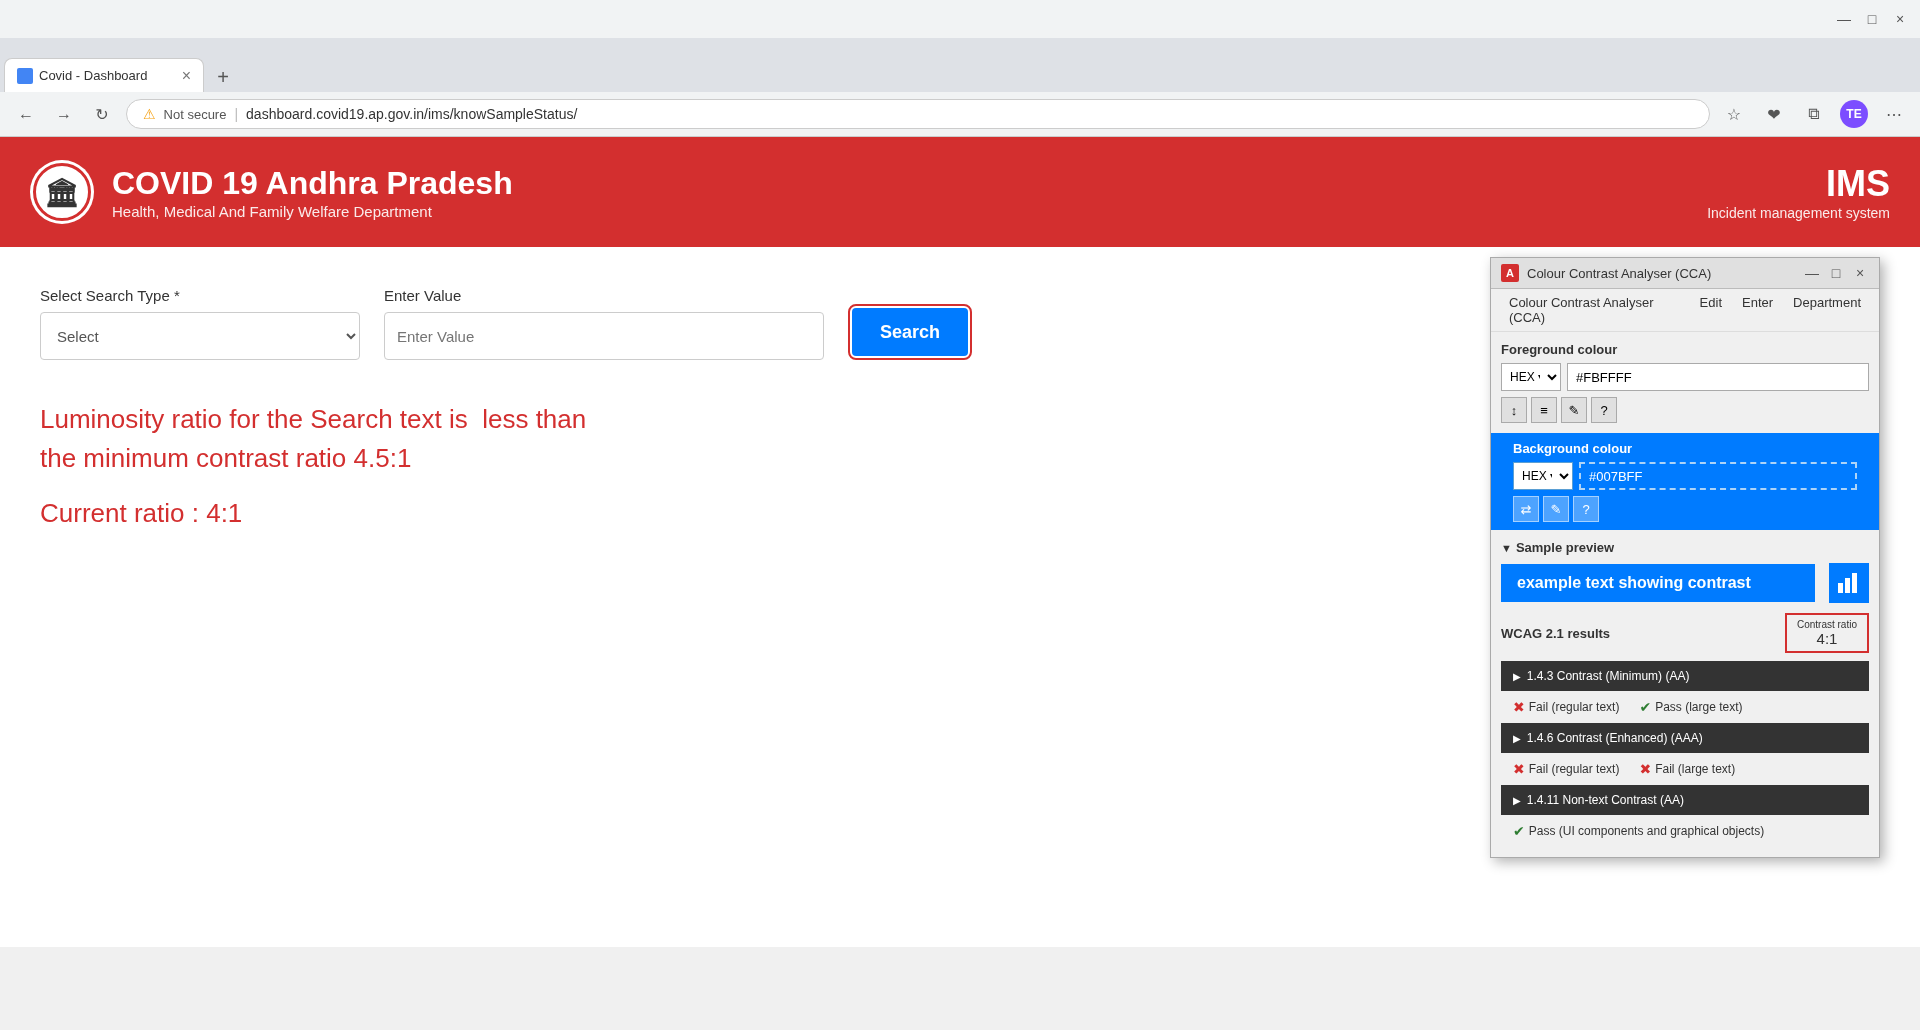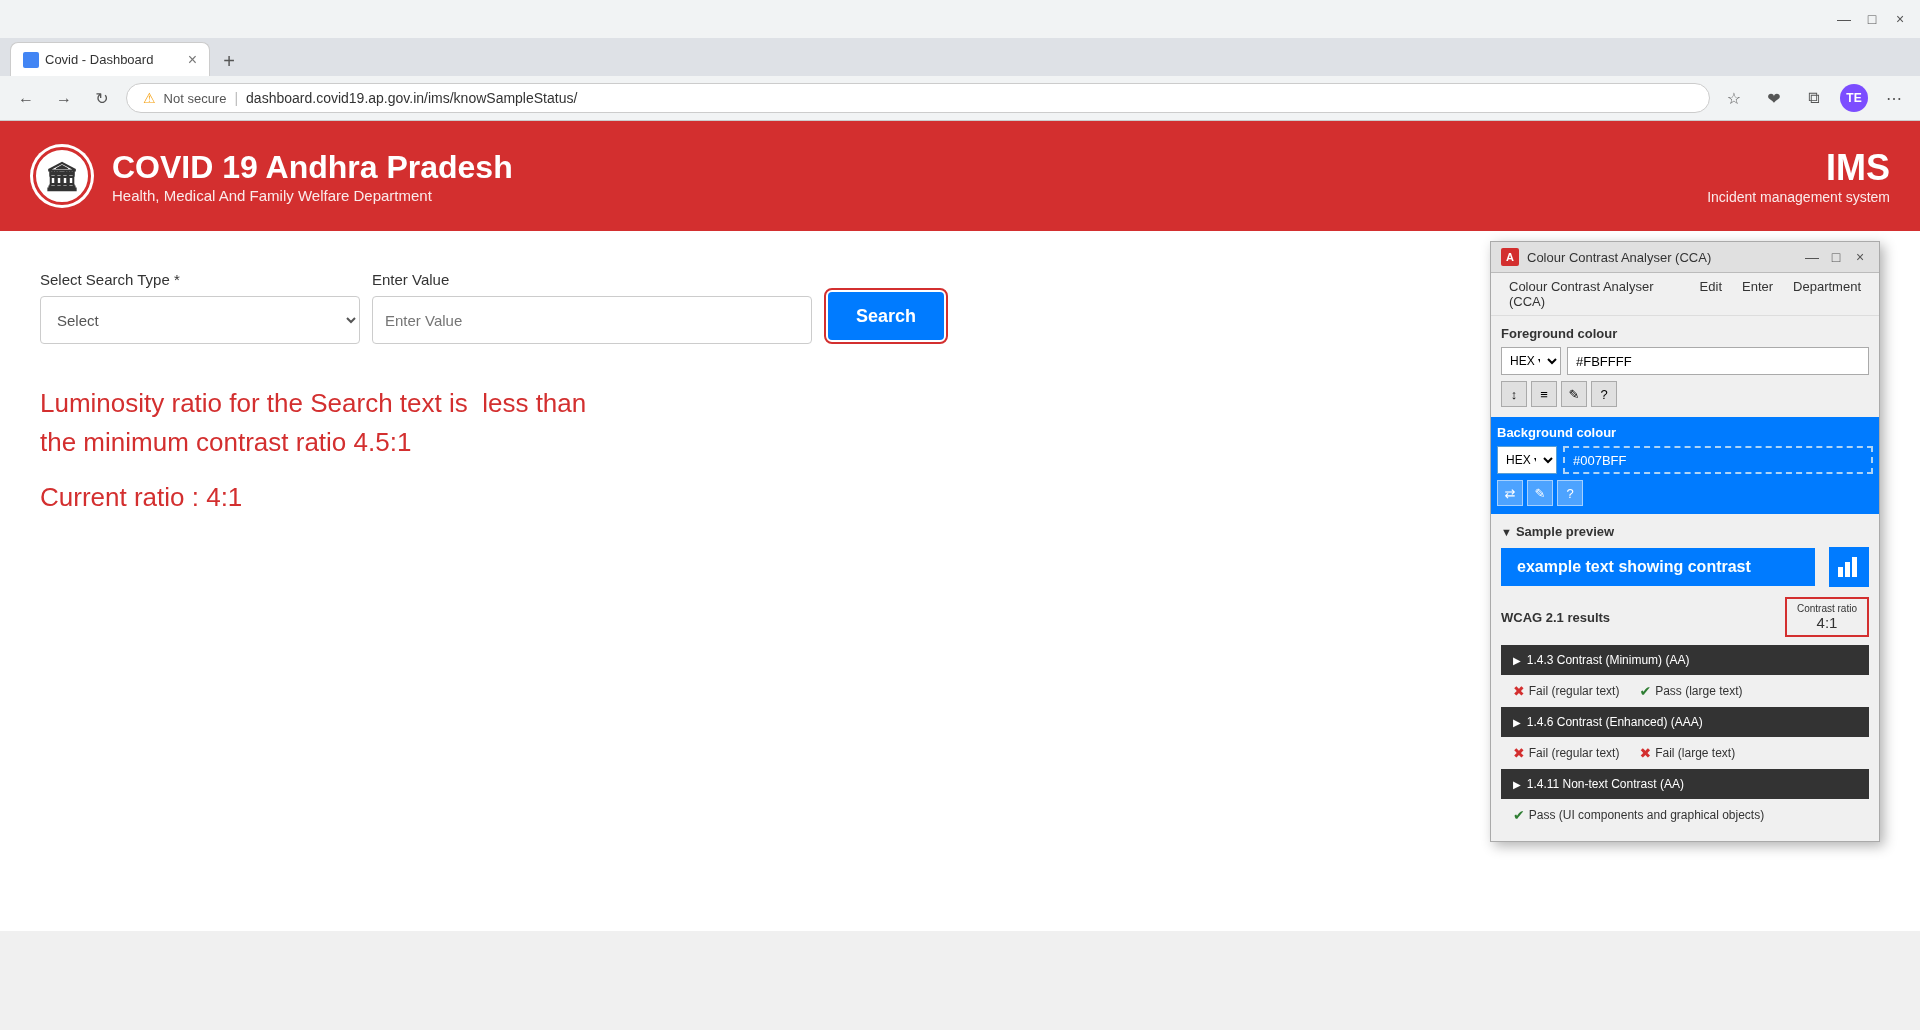--- a/index.html
+++ b/index.html
@@ -23,23 +23,23 @@
       margin-left: auto;
     }
     .title-bar-btn {
       width: 20px; height: 20px;
       border: none; background: transparent;
       font-size: 14px; cursor: pointer; color: #555;
     }
     .tab-bar {
       display: flex;
       align-items: flex-end;
-      padding: 0 10px;
+      padding: 0 4px;
       background: #dee1e6;
-      height: 38px;
+      height: 54px;
     }
     .tab-favicon {
       width: 16px; height: 16px;
       background: #4285f4;
       border-radius: 2px;
       margin-right: 6px;
       display: inline-block;
     }
     .tab {
       display: flex;
@@ -189,21 +189,21 @@
     
     .main-area {
       background: white;
       padding: 40px 40px;
       position: relative;
       min-height: 700px;
     }
 
     .form-section {
       display: flex;
-      gap: 12px;
+      gap: 24px;
       align-items: flex-end;
       margin-bottom: 40px;
     }
     .form-group {
       display: flex;
       flex-direction: column;
       gap: 8px;
     }
     .form-label {
       font-size: 15px;
@@ -354,21 +354,21 @@
       width: 26px; height: 26px;
       background: #e0e0e0;
       border: 1px solid #aaa;
       font-size: 13px;
       cursor: pointer;
       display: flex; align-items: center; justify-content: center;
     }
 
     .cca-bg-section {
       background: #007bff;
-      padding: 8px 6px;
+      padding: 8px 22px;
       margin: 0 -10px;
     }
     .cca-bg-label {
       font-size: 13px;
       font-weight: bold;
       color: white;
       margin-bottom: 6px;
     }
     .cca-bg-hex-row {
       display: flex;

